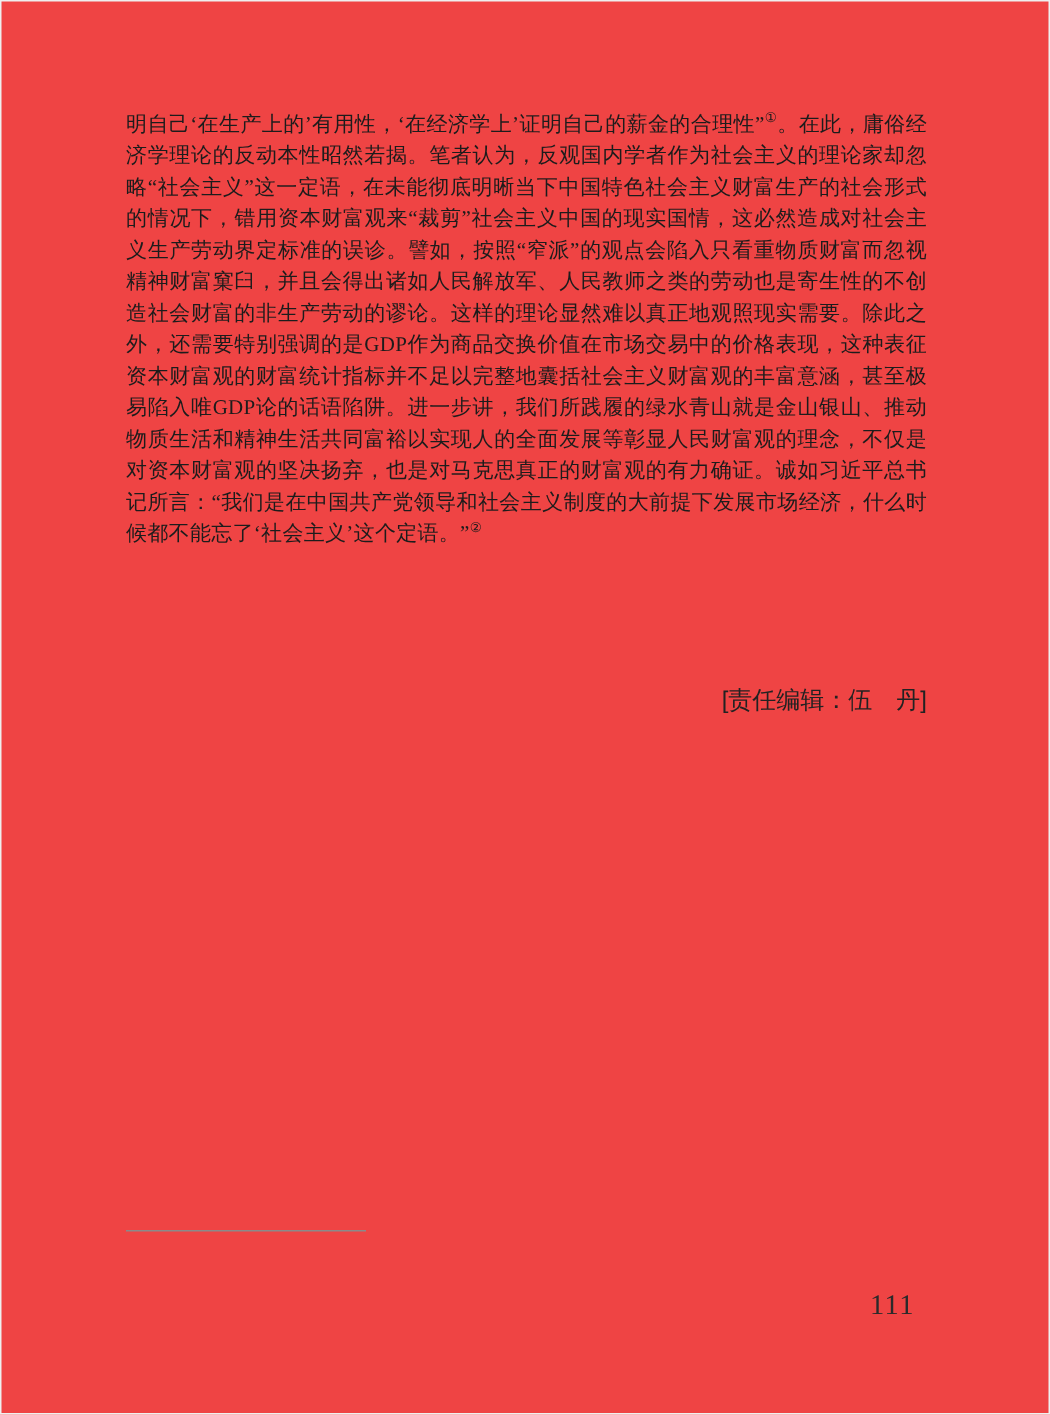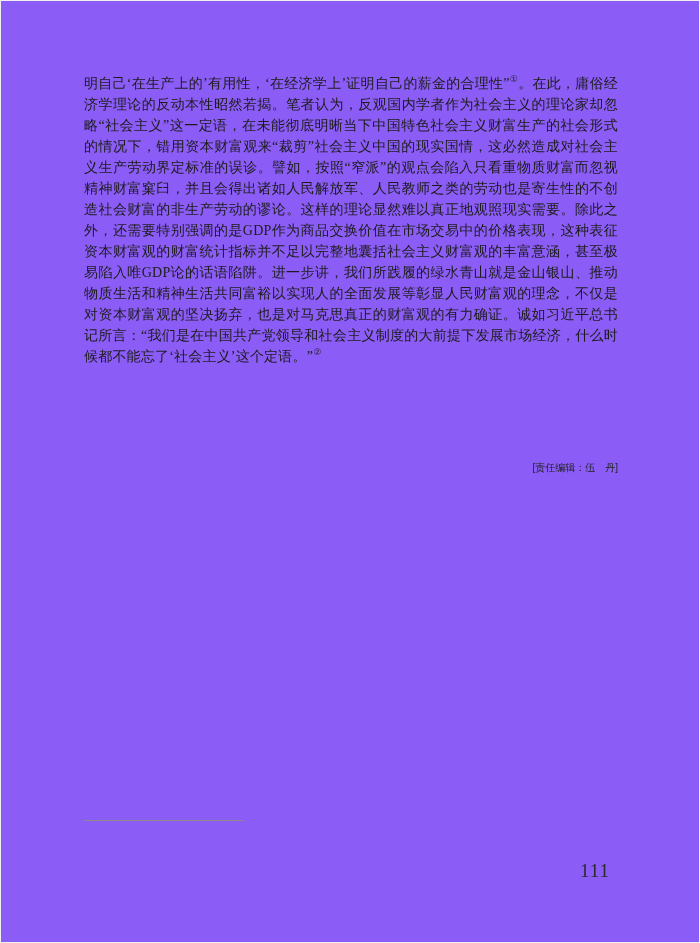--- a/index.html
+++ b/index.html
@@ -4,21 +4,21 @@
 <style>
   html, body {
     margin: 0;
     padding: 0;
     background: #ffffff;
   }
   .page {
     position: relative;
     width: 700px;
     height: 943px;
-    background: #8b5cf6;
+    background: #ef4444;
     box-shadow: inset 0 0 0 1px #efefef;
     font-family: "Liberation Serif", serif;
     color: #1c1c1c;
     overflow: hidden;
   }
   .body-text {
     position: absolute;
     left: 84px;
     top: 73px;
     width: 534px;
@@ -38,21 +38,21 @@
     line-height: 0;
     vertical-align: super;
   }
   .editor-note {
     position: absolute;
     left: 84px;
     top: 460px;
     width: 534px;
     text-align: right;
     font-family: "Liberation Sans", sans-serif;
-    font-size: 10px;
+    font-size: 16px;
     line-height: 16px;
     color: #222222;
   }
   .footnotes {
     position: absolute;
     left: 84px;
     top: 820px;
     width: 534px;
     font-size: 11px;
     line-height: 20px;

